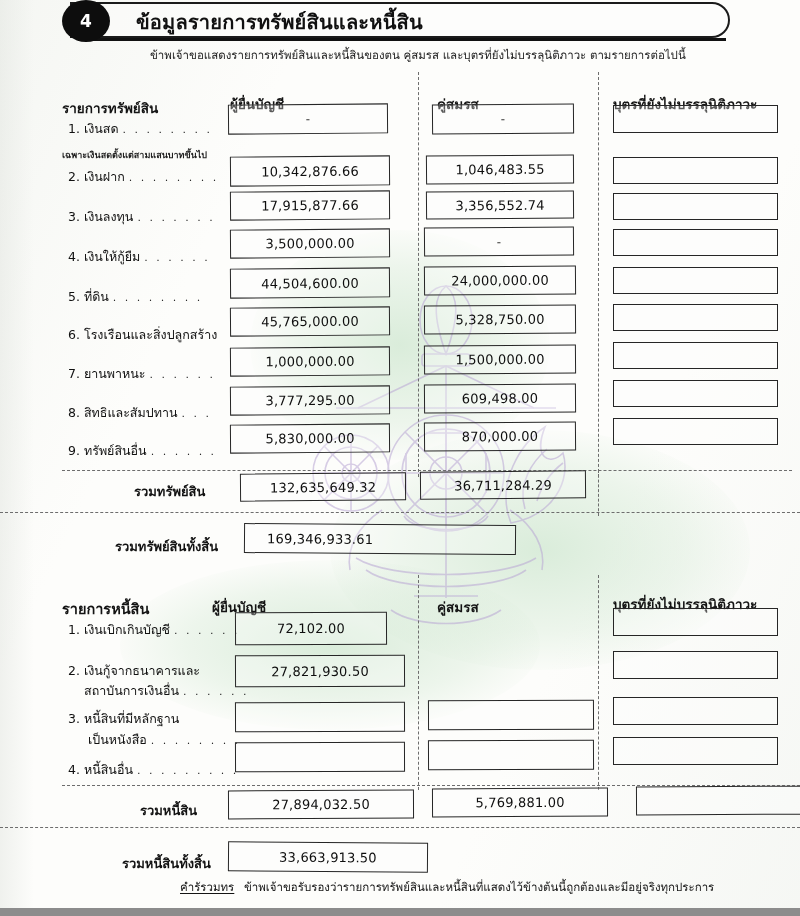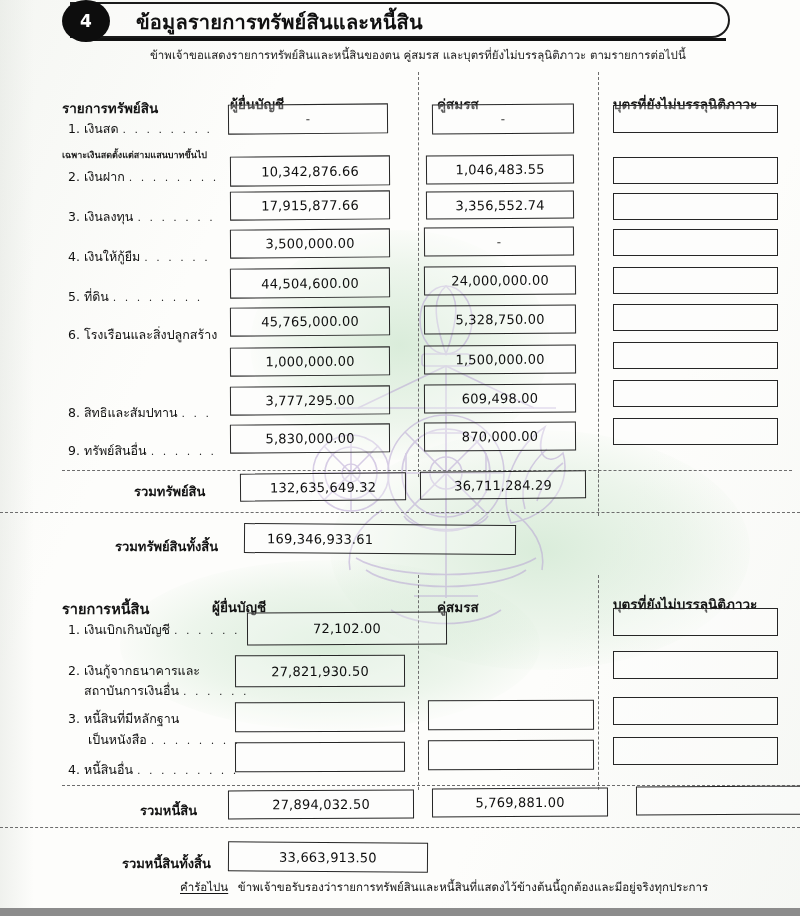--- a/index.html
+++ b/index.html
@@ -302,20 +302,25 @@
     <div class="vbox" style="left:613px; top:267px; width:165px; height:27px;"></div>
 
     <div class="rowlabel" style="left:68px; top:325px;">
       <span>6.</span>
       <span>โรงเรือนและสิ่งปลูกสร้าง</span>
     </div>
     <div class="vbox skew" style="left:230px; top:307px; width:160px; height:29px;">45,765,000.00</div>
     <div class="vbox skew" style="left:424px; top:305px; width:152px; height:29px;">5,328,750.00</div>
     <div class="vbox" style="left:613px; top:304px; width:165px; height:27px;"></div>
 
+    <div class="rowlabel" style="left:68px; top:364px;">
+      <span>7.</span>
+      <span>ยานพาหนะ</span>
+      <span class="dots">. . . . . .</span>
+    </div>
     <div class="vbox skew" style="left:230px; top:347px; width:160px; height:29px;">1,000,000.00</div>
     <div class="vbox skew" style="left:424px; top:345px; width:152px; height:29px;">1,500,000.00</div>
     <div class="vbox" style="left:613px; top:342px; width:165px; height:27px;"></div>
 
     <div class="rowlabel" style="left:68px; top:403px;">
       <span>8.</span>
       <span>สิทธิและสัมปทาน</span>
       <span class="dots">. . .</span>
     </div>
     <div class="vbox skew" style="left:230px; top:386px; width:160px; height:29px;">3,777,295.00</div>
@@ -349,21 +354,21 @@
     <div class="colhead" style="left:613px; top:580px;">บุตรที่ยังไม่บรรลุนิติภาวะ</div>
 
     <div class="vsep" style="left:418px; top:575px; height:215px;"></div>
     <div class="vsep" style="left:598px; top:575px; height:215px;"></div>
 
     <div class="rowlabel" style="left:68px; top:620px;">
       <span>1.</span>
       <span>เงินเบิกเกินบัญชี</span>
       <span class="dots">. . . . . .</span>
     </div>
-    <div class="vbox skew3" style="left:235px; top:612px; width:200px; height:33px;margin-left:12px;">72,102.00</div>
+    <div class="vbox skew3" style="left:235px; top:612px; width:152px; height:33px;">72,102.00</div>
     <div class="vbox" style="left:613px; top:608px; width:165px; height:28px;"></div>
 
     <div class="rowlabel" style="left:68px; top:661px;">
       <span>2.</span>
       <span>เงินกู้จากธนาคารและ</span>
     </div>
     <div class="rowlabel" style="left:84px; top:681px;">
       <span>สถาบันการเงินอื่น</span>
       <span class="dots">. . . . . .</span>
     </div>
@@ -397,19 +402,19 @@
     <div class="vbox skew3" style="left:228px; top:790px; width:186px; height:29px;">27,894,032.50</div>
     <div class="vbox skew3" style="left:432px; top:788px; width:176px; height:29px;">5,769,881.00</div>
     <div class="vbox skew3" style="left:636px; top:786px; width:176px; height:29px;"></div>
 
     <div class="hsep" style="left:0px; top:827px; width:800px;"></div>
 
     <div class="total-label" style="left:122px; top:853px;">รวมหนี้สินทั้งสิ้น</div>
     <div class="vbox skew2" style="left:228px; top:842px; width:200px; height:30px;">33,663,913.50</div>
 
     <div class="cert">
-      <u>คำรัอไปน</u>
+      <u>คำรัรวมทร</u>
       <span style="margin-left:6px;">ข้าพเจ้าขอรับรองว่ารายการทรัพย์สินและหนี้สินที่แสดงไว้ข้างต้นนี้ถูกต้องและมีอยู่จริงทุกประการ</span>
     </div>
     <div class="bottom-bar"></div>
 
   </div>
 </div>
 
 </body></html>

